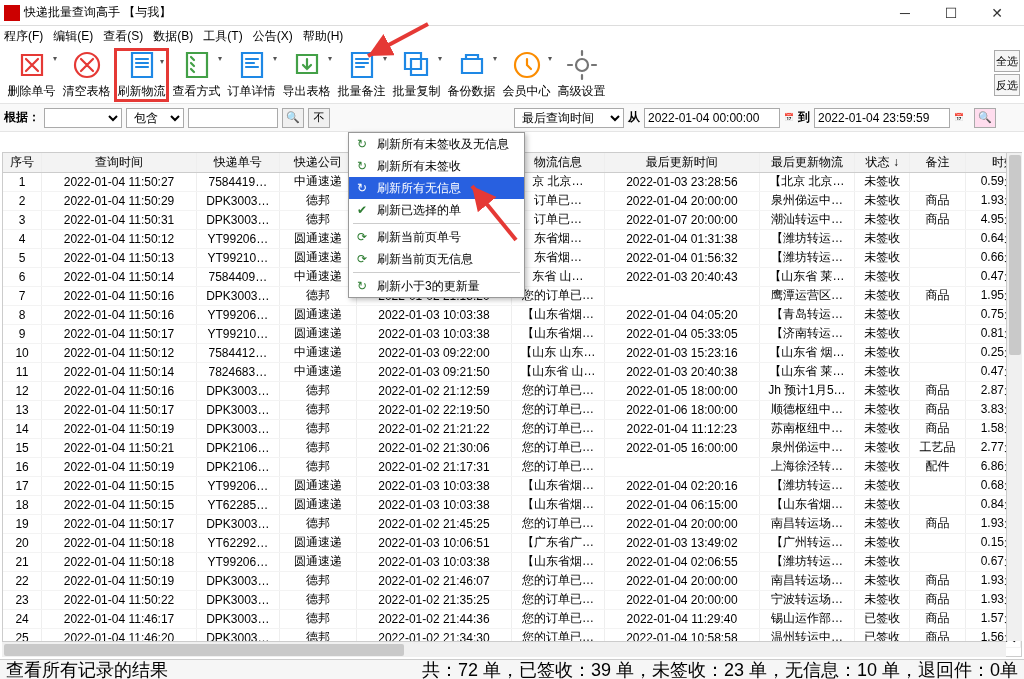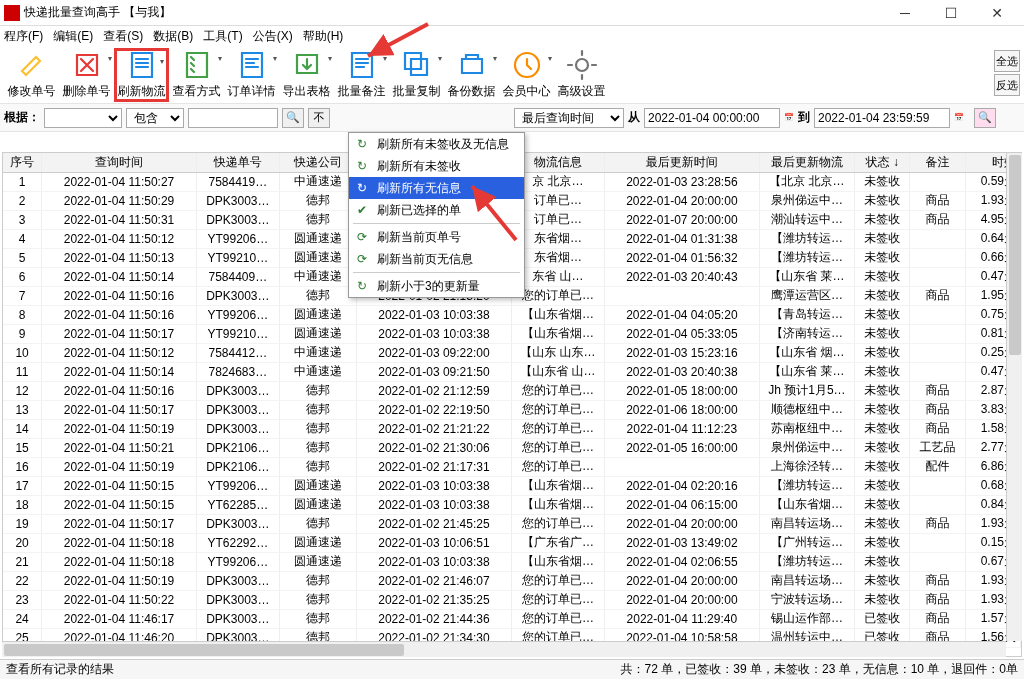--- a/index.html
+++ b/index.html
@@ -55,21 +55,21 @@
   .c3 { width: 70px; }
   .c4 { width: 140px; }
   .c5 { width: 75px; }
   .c6 { width: 140px; }
   .c7 { width: 80px; }
   .c8 { width: 50px; }
   .c9 { width: 50px; }
   .c10{ width: 50px; text-align: right; }
 
   
-  .statusbar { position: absolute; bottom: 0; left: 0; right: 0; height: 20px; border-top: 1px solid #ccc; background: #f6f6f6; display: flex; align-items: center; padding: 0 6px; font-size: 12px; justify-content: space-between; }
+  .statusbar { position: absolute; bottom: 0; left: 0; right: 0; height: 20px; border-top: 1px solid #ccc; background: #f6f6f6; display: flex; align-items: center; padding: 0 6px; font-size: 18px; justify-content: space-between; }
   
   .hscroll { position: absolute; left: 2px; right: 18px; bottom: 22px; height: 16px; background: #f0f0f0; border-top: 1px solid #ccc; display:flex; align-items:center; }
   .hscroll .thumb { margin-left: 2px; width: 400px; height: 12px; background: #c9c9c9; border-radius: 2px; }
   .vscroll { position: absolute; right: 2px; top: 153px; bottom: 38px; width: 16px; background: #f0f0f0; border-left: 1px solid #ccc; }
   .vscroll .thumb { margin-top: 2px; width: 12px; margin-left: 2px; height: 200px; background: #c9c9c9; border-radius: 2px; }
 
   
   .arrow2 { position: absolute; top: 180px; left: 466px; pointer-events: none; z-index: 60; }
 
   
@@ -93,33 +93,33 @@
     <span>数据(B)</span>
     <span>工具(T)</span>
     <span>公告(X)</span>
     <span>帮助(H)</span>
   </div>
 
 <div class="toolbar" id="toolbar">
     <div class="toolbtn">
       <div class="ico">
         <svg width="32" height="32" viewBox="0 0 32 32">
-          <path d="M6 22l4 4 14-14-4-4z" fill="none" stroke="#fbc02d" stroke-width="2.2" stroke-linecap="round"></path>
-        </svg>
-      </div>
-      <div class="lbl">修改单号</div>
-    </div>
-    <div class="toolbtn">
-      <div class="ico">
-        <svg width="32" height="32" viewBox="0 0 32 32">
           <path d="M6 6h20v20H6z M10 10l12 12 M22 10l-12 12" fill="none" stroke="#e53935" stroke-width="2.2" stroke-linecap="round"></path>
         </svg>
       </div>
       <div class="lbl">删除单号</div>
       <div class="dd">▾</div>
+    </div>
+    <div class="toolbtn">
+      <div class="ico">
+        <svg width="32" height="32" viewBox="0 0 32 32">
+          <path d="M16 4a12 12 0 1 0 0 24 12 12 0 0 0 0-24 M10 10l12 12 M22 10l-12 12" fill="none" stroke="#e53935" stroke-width="2.2" stroke-linecap="round"></path>
+        </svg>
+      </div>
+      <div class="lbl">清空表格</div>
     </div>
     <div class="toolbtn dashed">
       <div class="ico">
         <svg width="32" height="32" viewBox="0 0 32 32">
           <path d="M6 4h20v24H6z M10 10h12 M10 14h12 M10 18h12" fill="none" stroke="#1e88e5" stroke-width="2.2" stroke-linecap="round"></path>
         </svg>
       </div>
       <div class="lbl">刷新物流</div>
       <div class="dd">▾</div>
     </div>

